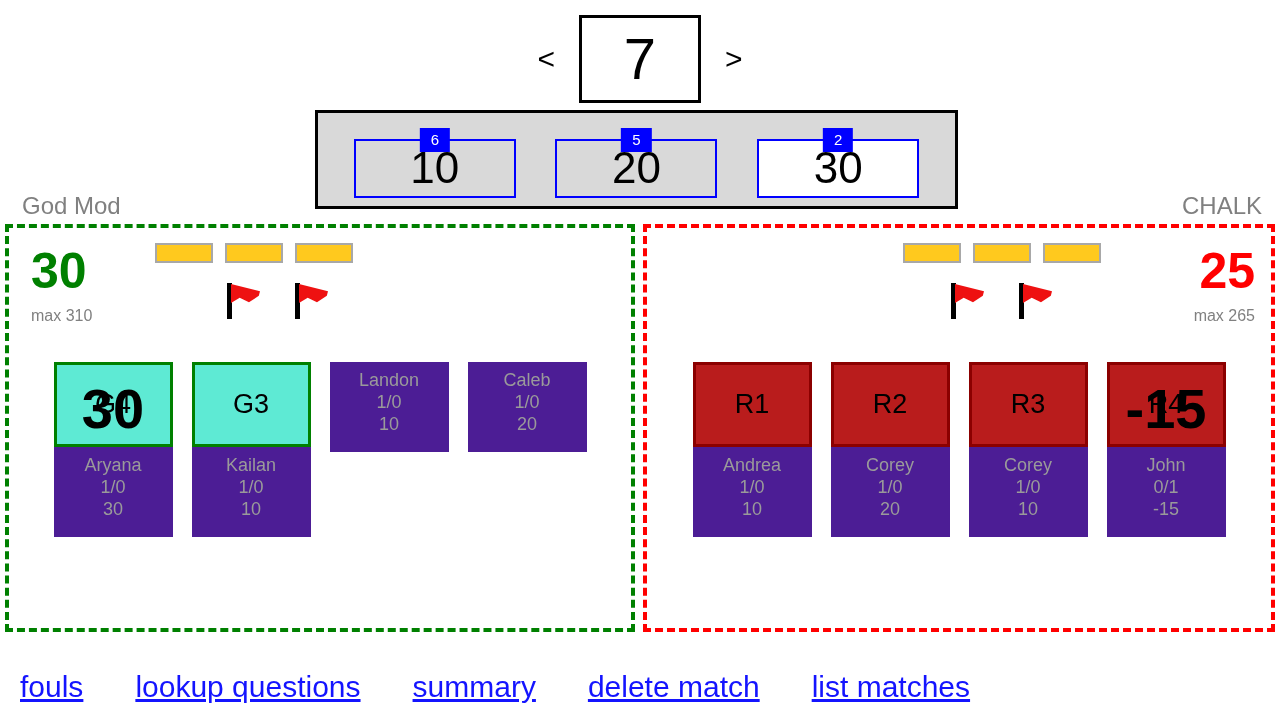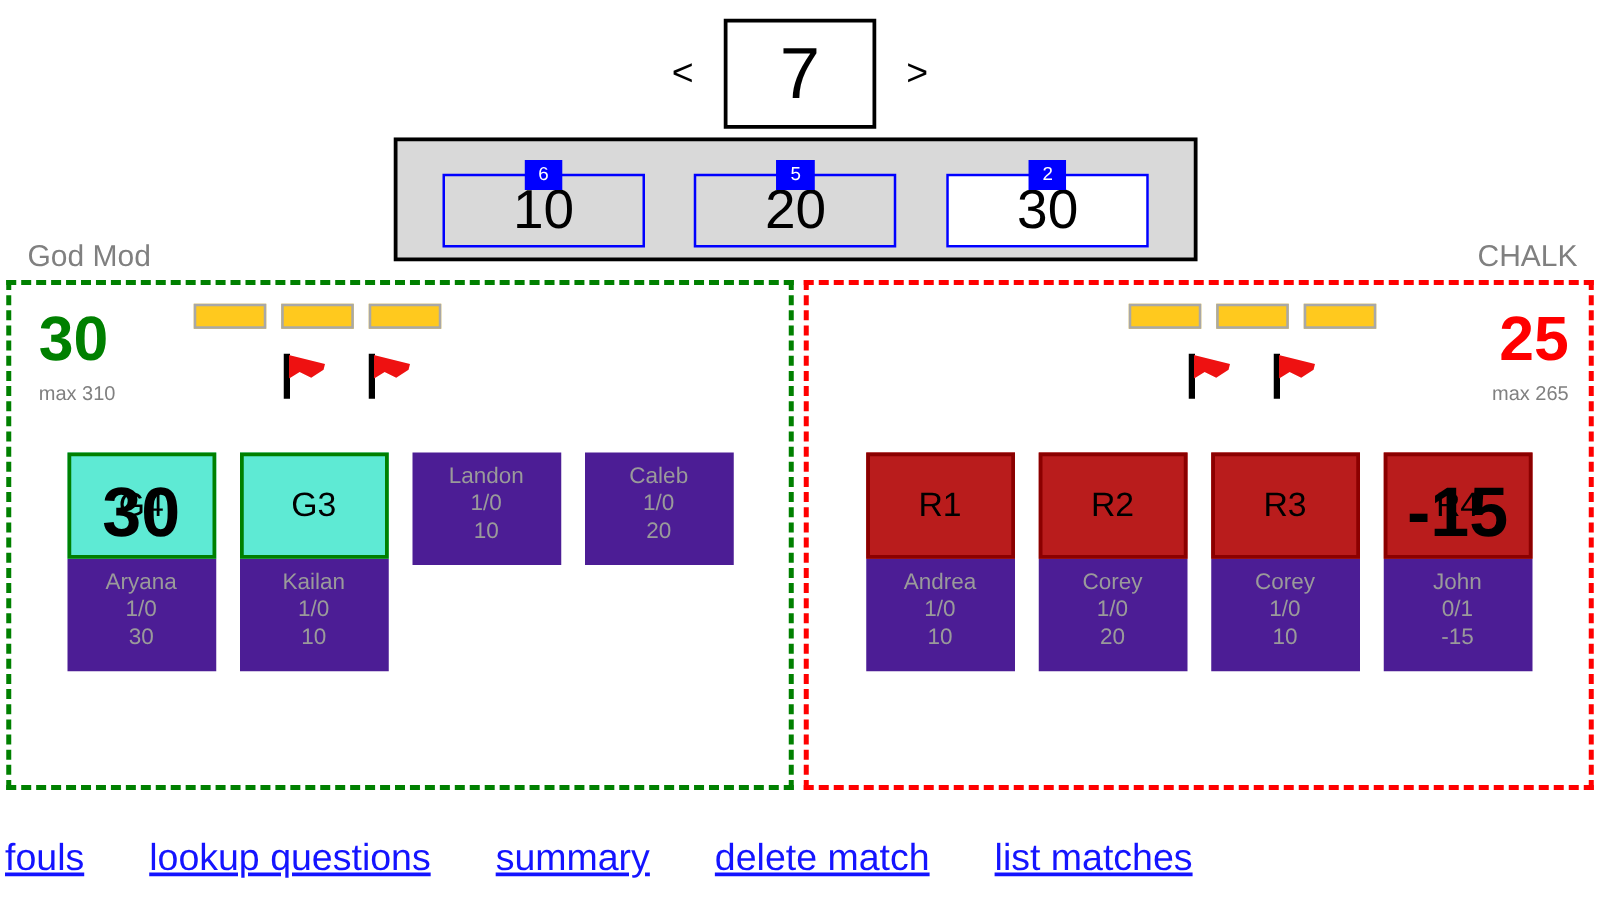--- a/index.html
+++ b/index.html
@@ -261,21 +261,21 @@
     cursor: pointer;
   }
 
   
   #footer-links {
     position: absolute;
     left: 0; top: 672px;
     width: 1176px;
     display: flex;
     gap: 0;
-    padding-left: 4px;
+    padding-left: 20px;
     box-sizing: border-box;
   }
   #footer-links a {
     color: #1414ff;
     text-decoration: underline;
     font-size: 30px;
     line-height: 1;
     margin-right: 52px;
     cursor: pointer;
   }

